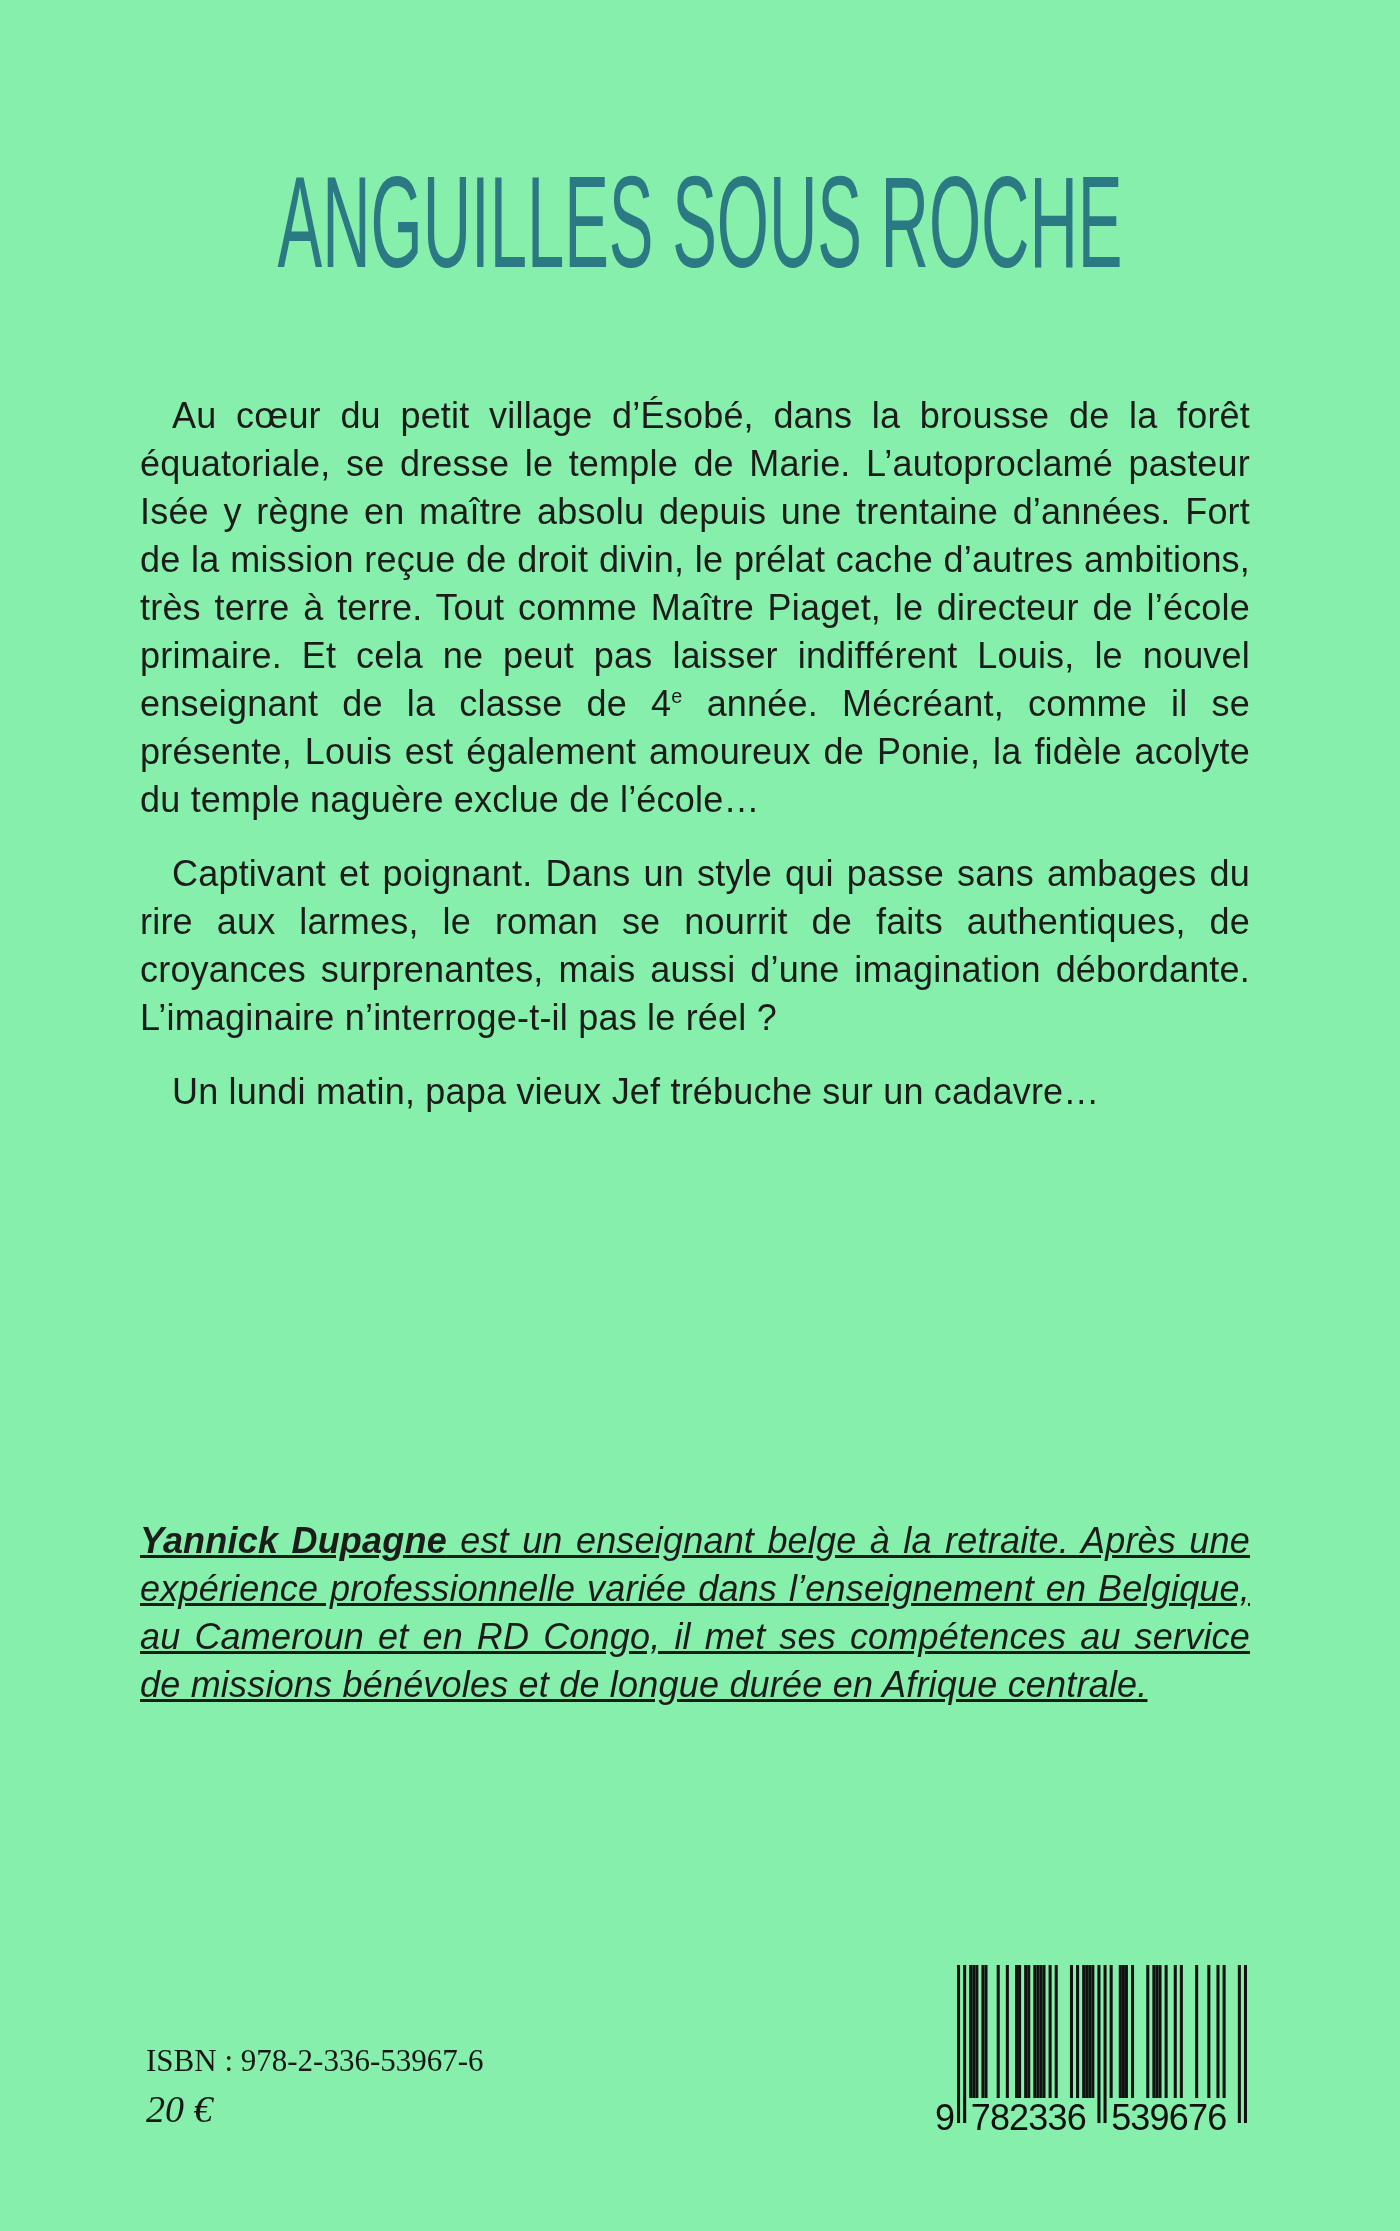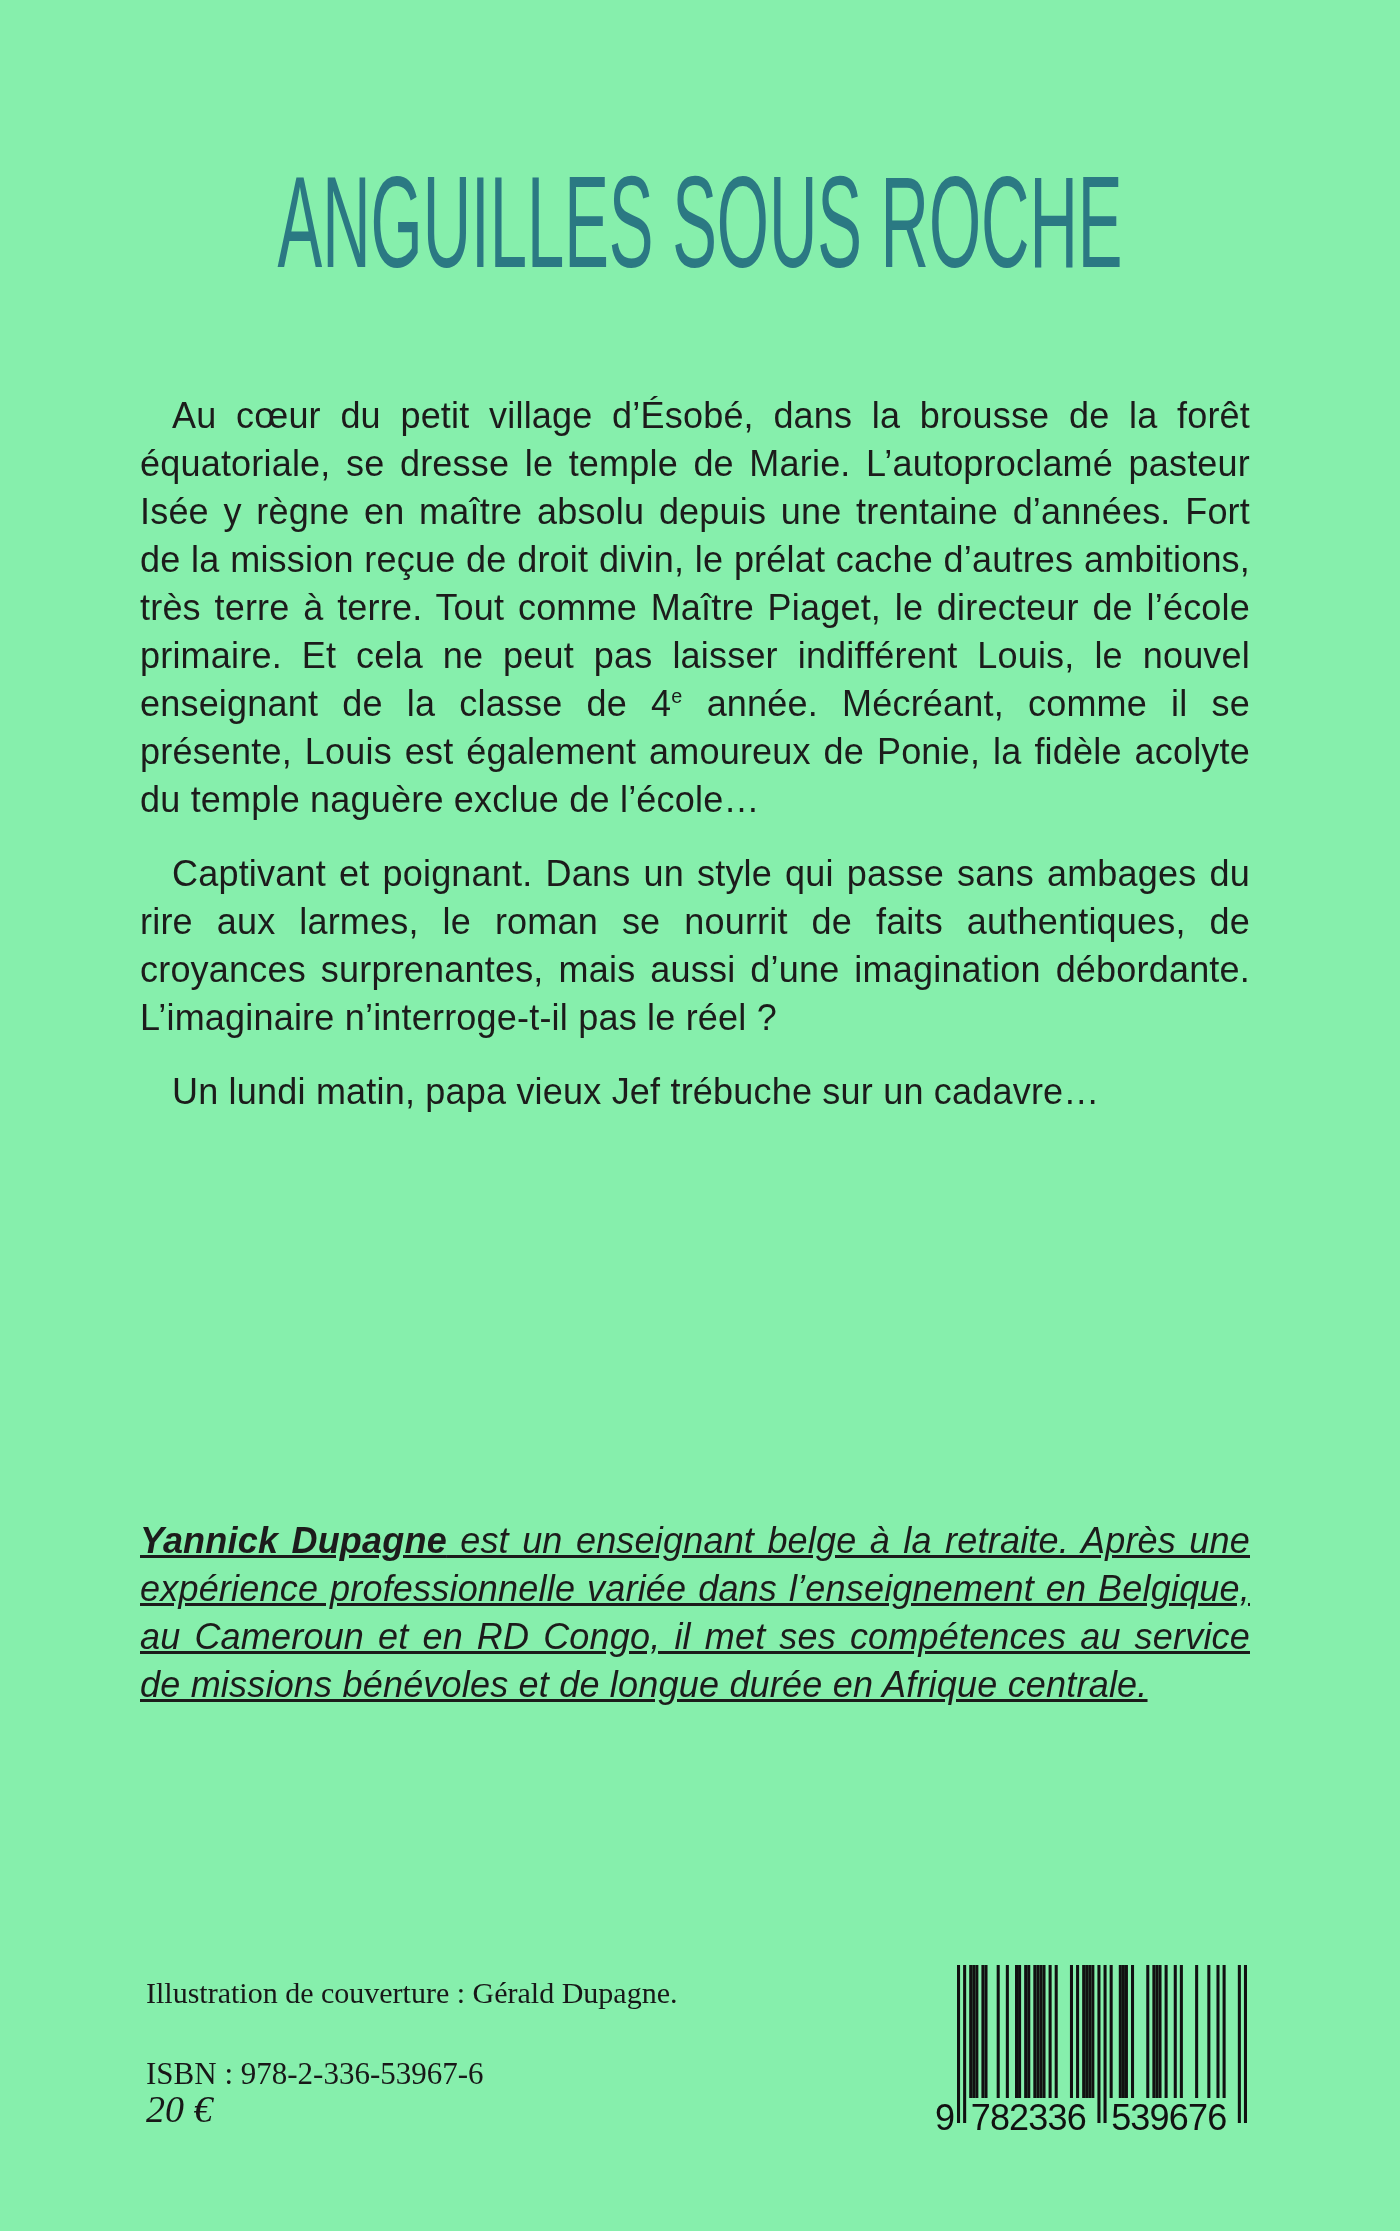--- a/index.html
+++ b/index.html
@@ -34,21 +34,21 @@
   .bio p{margin:0;}
   .bio strong{font-weight:bold;}
   .imprint{
     position:absolute; left:146px;
     font-family:"Liberation Serif", serif;
     color:#181818;
     line-height:1.15;
     white-space:nowrap;
   }
   .illustration-credit{top:1976px; font-size:30px;}
-  .isbn-line{top:2043px; font-size:31px;margin-top:13px;}
+  .isbn-line{top:2043px; font-size:31px;}
   .price-line{top:2088px; font-size:38px;}
   .barcode{position:absolute; left:935px; top:1965px;}
 </style>
 </head>
 <body>
 
 <div class="page" style="background: #86efac; color: rgb(28, 28, 27); padding-left: 40px;">
 
   <svg class="title-svg" width="1400" height="140">
     <text x="700" y="107" text-anchor="middle" font-size="130" textLength="845" lengthAdjust="spacingAndGlyphs" font-family="Liberation Sans, sans-serif" fill="#2b7983">ANGUILLES SOUS ROCHE</text>
@@ -57,21 +57,20 @@
   <div class="synopsis">
       <p><span>Au cœur du petit village d’Ésobé, dans la brousse de la forêt équatoriale, se dresse le temple de Marie. L’autoproclamé pasteur Isée y règne en maître absolu depuis une trentaine d’années. Fort de la mission reçue de droit divin, le prélat cache d’autres ambitions, très terre à terre. Tout comme Maître Piaget, le directeur de l’école primaire. Et cela ne peut pas laisser indifférent Louis, le nouvel enseignant de la classe de 4</span><sup>e</sup><span> année. Mécréant, comme il se présente, Louis est également amoureux de Ponie, la fidèle acolyte du temple naguère exclue de l’école…</span></p>
       <p><span>Captivant et poignant. Dans un style qui passe sans ambages du rire aux larmes, le roman se nourrit de faits authentiques, de croyances surprenantes, mais aussi d’une imagination débordante. L’imaginaire n’interroge-t-il pas le réel ?</span></p>
       <p><span>Un lundi matin, papa vieux Jef trébuche sur un cadavre…</span></p>
     </div>
 
   <div class="bio">
       <p><strong>Yannick Dupagne</strong><span> est un enseignant belge à la retraite. Après une expérience professionnelle variée dans l’enseignement en Belgique, au Cameroun et en RD Congo, il met ses compétences au service de missions bénévoles et de longue durée en Afrique centrale.</span></p>
     </div>
 
-  <div class="imprint illustration-credit" style="color: rgb(24, 24, 24);">Illustration de couverture : Gérald Dupagne.</div>
 
   <div class="imprint isbn-line" style="color: rgb(24, 24, 24);">ISBN : 978-2-336-53967-6</div>
 
   <div class="imprint price-line" style="color: rgb(24, 24, 24); font-style: italic;">20 €</div>
 
   <svg class="barcode" width="330" height="175">
       <rect x="22.00" y="0" width="3.05" height="158" fill="#111111"></rect>
       <rect x="28.11" y="0" width="3.05" height="158" fill="#111111"></rect>
       <rect x="34.21" y="0" width="3.05" height="133" fill="#111111"></rect>
       <rect x="37.26" y="0" width="3.05" height="133" fill="#111111"></rect>

